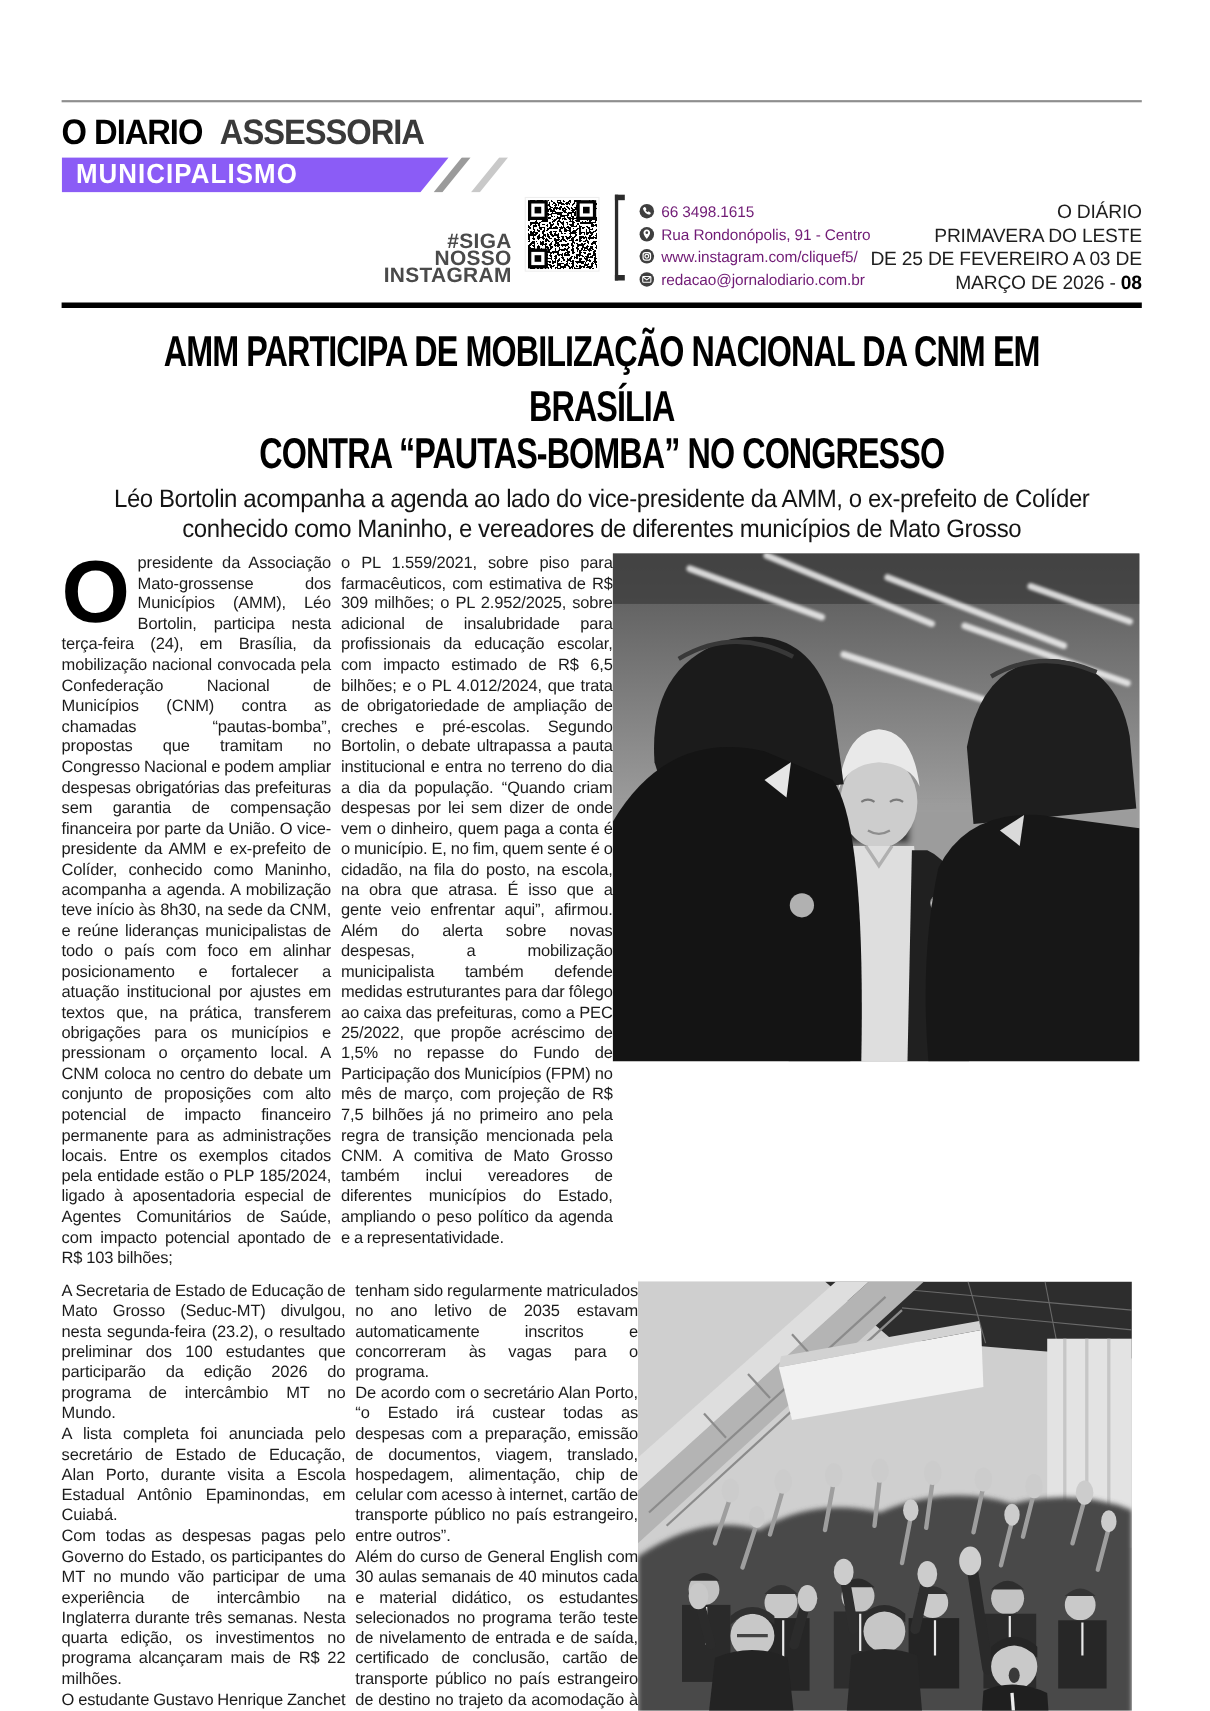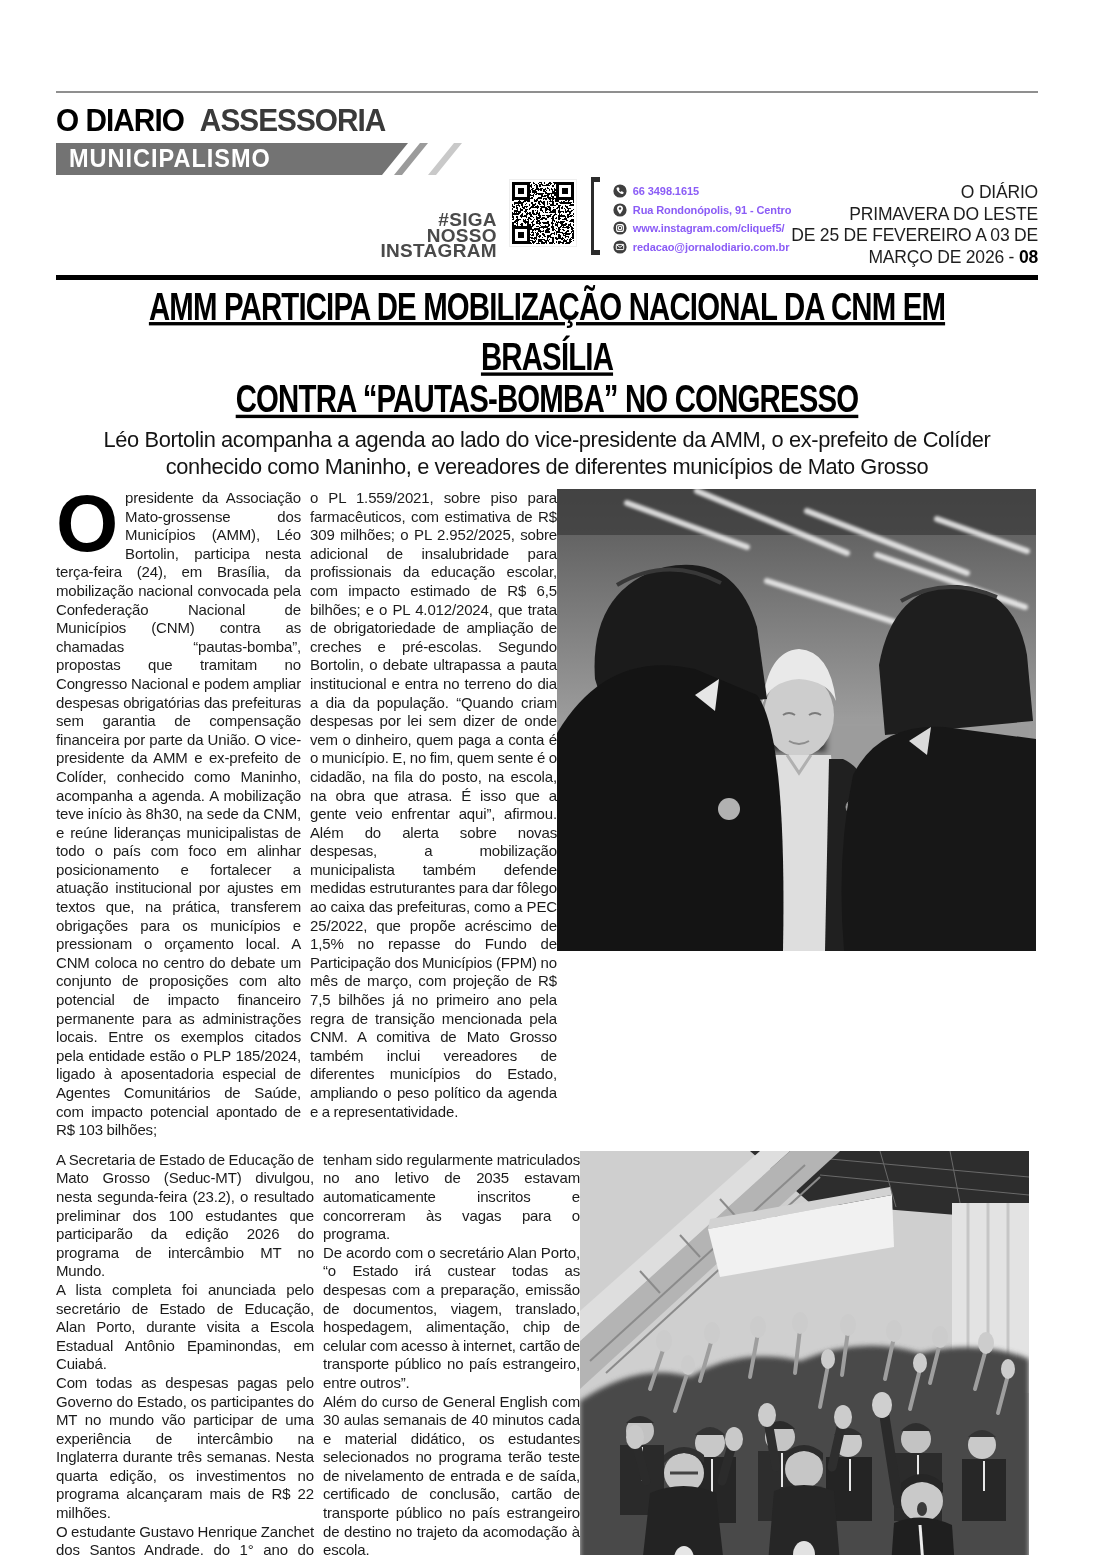--- a/index.html
+++ b/index.html
@@ -6,45 +6,45 @@
   body{width:1100px;height:1555px;overflow:hidden;font-family:"Liberation Sans",sans-serif;-webkit-font-smoothing:antialiased;}
   .page{width:1100px;height:1555px;position:relative;box-sizing:border-box;padding:0 62px 0 56px;}
   .top-rule{margin-top:91px;height:2px;background:#8f8f8f;}
   
   .header-row{display:flex;align-items:flex-start;margin-top:9px;flex-direction:column;}
   .logo-block{width:398px;flex:0 0 auto;}
   .logo-line{white-space:nowrap;font-weight:bold;font-size:31px;letter-spacing:-1px;transform:scale(.96,1.04);transform-origin:left top;}
   .logo-primary{color:#000;}
   .logo-secondary{color:#3a3a3a;margin-left:9px;}
   .banner-wrap{position:relative;margin-top:5px;height:32px;width:398px;}
-  .b-main{position:absolute;left:0;top:0;height:100%;width:352px;background:#737373;
+  .b-main{position:absolute;left:0;top:0;height:100%;width:352px;background:#8b5cf6;
           clip-path:polygon(0 0,100% 0,calc(100% - 26px) 100%,0 100%);
           display:flex;align-items:center;padding-left:13px;box-sizing:border-box;}
   .b-main span{color:#fff;font-weight:bold;font-size:24px;letter-spacing:1px;transform:scale(.98,1.05);transform-origin:left center;white-space:nowrap;}
   .b-s1{position:absolute;top:0;height:100%;left:338px;width:34px;background:#9b9b9b;
         clip-path:polygon(26px 0,100% 0,calc(100% - 26px) 100%,0 100%);}
   .b-s2{position:absolute;top:0;height:100%;left:372px;width:34px;background:#c9c9c9;
         clip-path:polygon(26px 0,100% 0,calc(100% - 26px) 100%,0 100%);}
   .header-right{display:flex;margin-left:auto;align-items:flex-start;}
   .siga{margin-top:37px;text-align:right;font-weight:bold;color:#4a4a4a;font-size:19px;line-height:15.5px;letter-spacing:.3px;white-space:pre-line;}
   .qr{width:66px;height:66px;margin:4px 0 0 12px;position:relative;background:#fff;border:1px solid #eee;}
   .qr svg{display:block;width:100%;height:100%;}
   .bracket{height:78px;width:9px;margin:2px 0 0 14px;border-left:3px solid #2b2b2b;position:relative;}
   .bracket::before,.bracket::after{content:"";position:absolute;left:-3px;width:9px;height:5px;background:#2b2b2b;}
   .bracket::before{top:0;} .bracket::after{bottom:0;}
   .contact{margin:9px 0 0 10px;display:flex;flex-direction:column;gap:4.5px;}
   .c-row{display:flex;align-items:center;gap:6px;}
   .c-ico{width:14px;height:14px;flex:0 0 auto;display:inline-block;}
   .c-ico svg{display:block;width:14px;height:14px;}
-  .c-txt{font-size:11px;font-weight:bold;color:#8b5cf6;letter-spacing:-0.1px;white-space:nowrap;}
+  .c-txt{font-size:14px;font-weight:normal;color:#701a75;letter-spacing:-0.1px;white-space:nowrap;}
   .edition{margin-left:auto;margin-top:7px;text-align:right;font-size:17.5px;line-height:21.5px;color:#1e1e1e;letter-spacing:-0.2px;white-space:nowrap;}
   .edition .pgnum{font-weight:bold;color:#000;}
   .thick-rule{margin-top:7px;height:5px;background:#000;}
   
-  .headline1{margin-top:6px;text-decoration:underline;}
+  .headline1{margin-top:20px;}
   .hl{ text-align:center;font-weight:bold;color:#000;}
   .hl-big{font-size:35px;line-height:45px;letter-spacing:-1px;transform:scale(.84,1.12);transform-origin:center;}
   .subtitle{margin-top:5px;text-align:center;font-size:22.5px;line-height:27px;color:#141414;letter-spacing:-0.4px;transform:scale(.97,1.02);transform-origin:center;}
   
   .body-txt{font-size:15px;line-height:18.6px;text-align:justify;color:#1b1b1b;letter-spacing:-0.15px;word-spacing:-0.5px;}
   .body-txt p{margin:0;}
   .dropcap{float:left;font-size:80px;line-height:60px;font-weight:bold;color:#000;margin:5px 7px 2px 0;}
   .article1{display:flex;margin-top:9px;}
   .a1-col1{width:245px;flex:0 0 auto;}
   .a1-col2{width:247px;flex:0 0 auto;margin-left:9px;}

